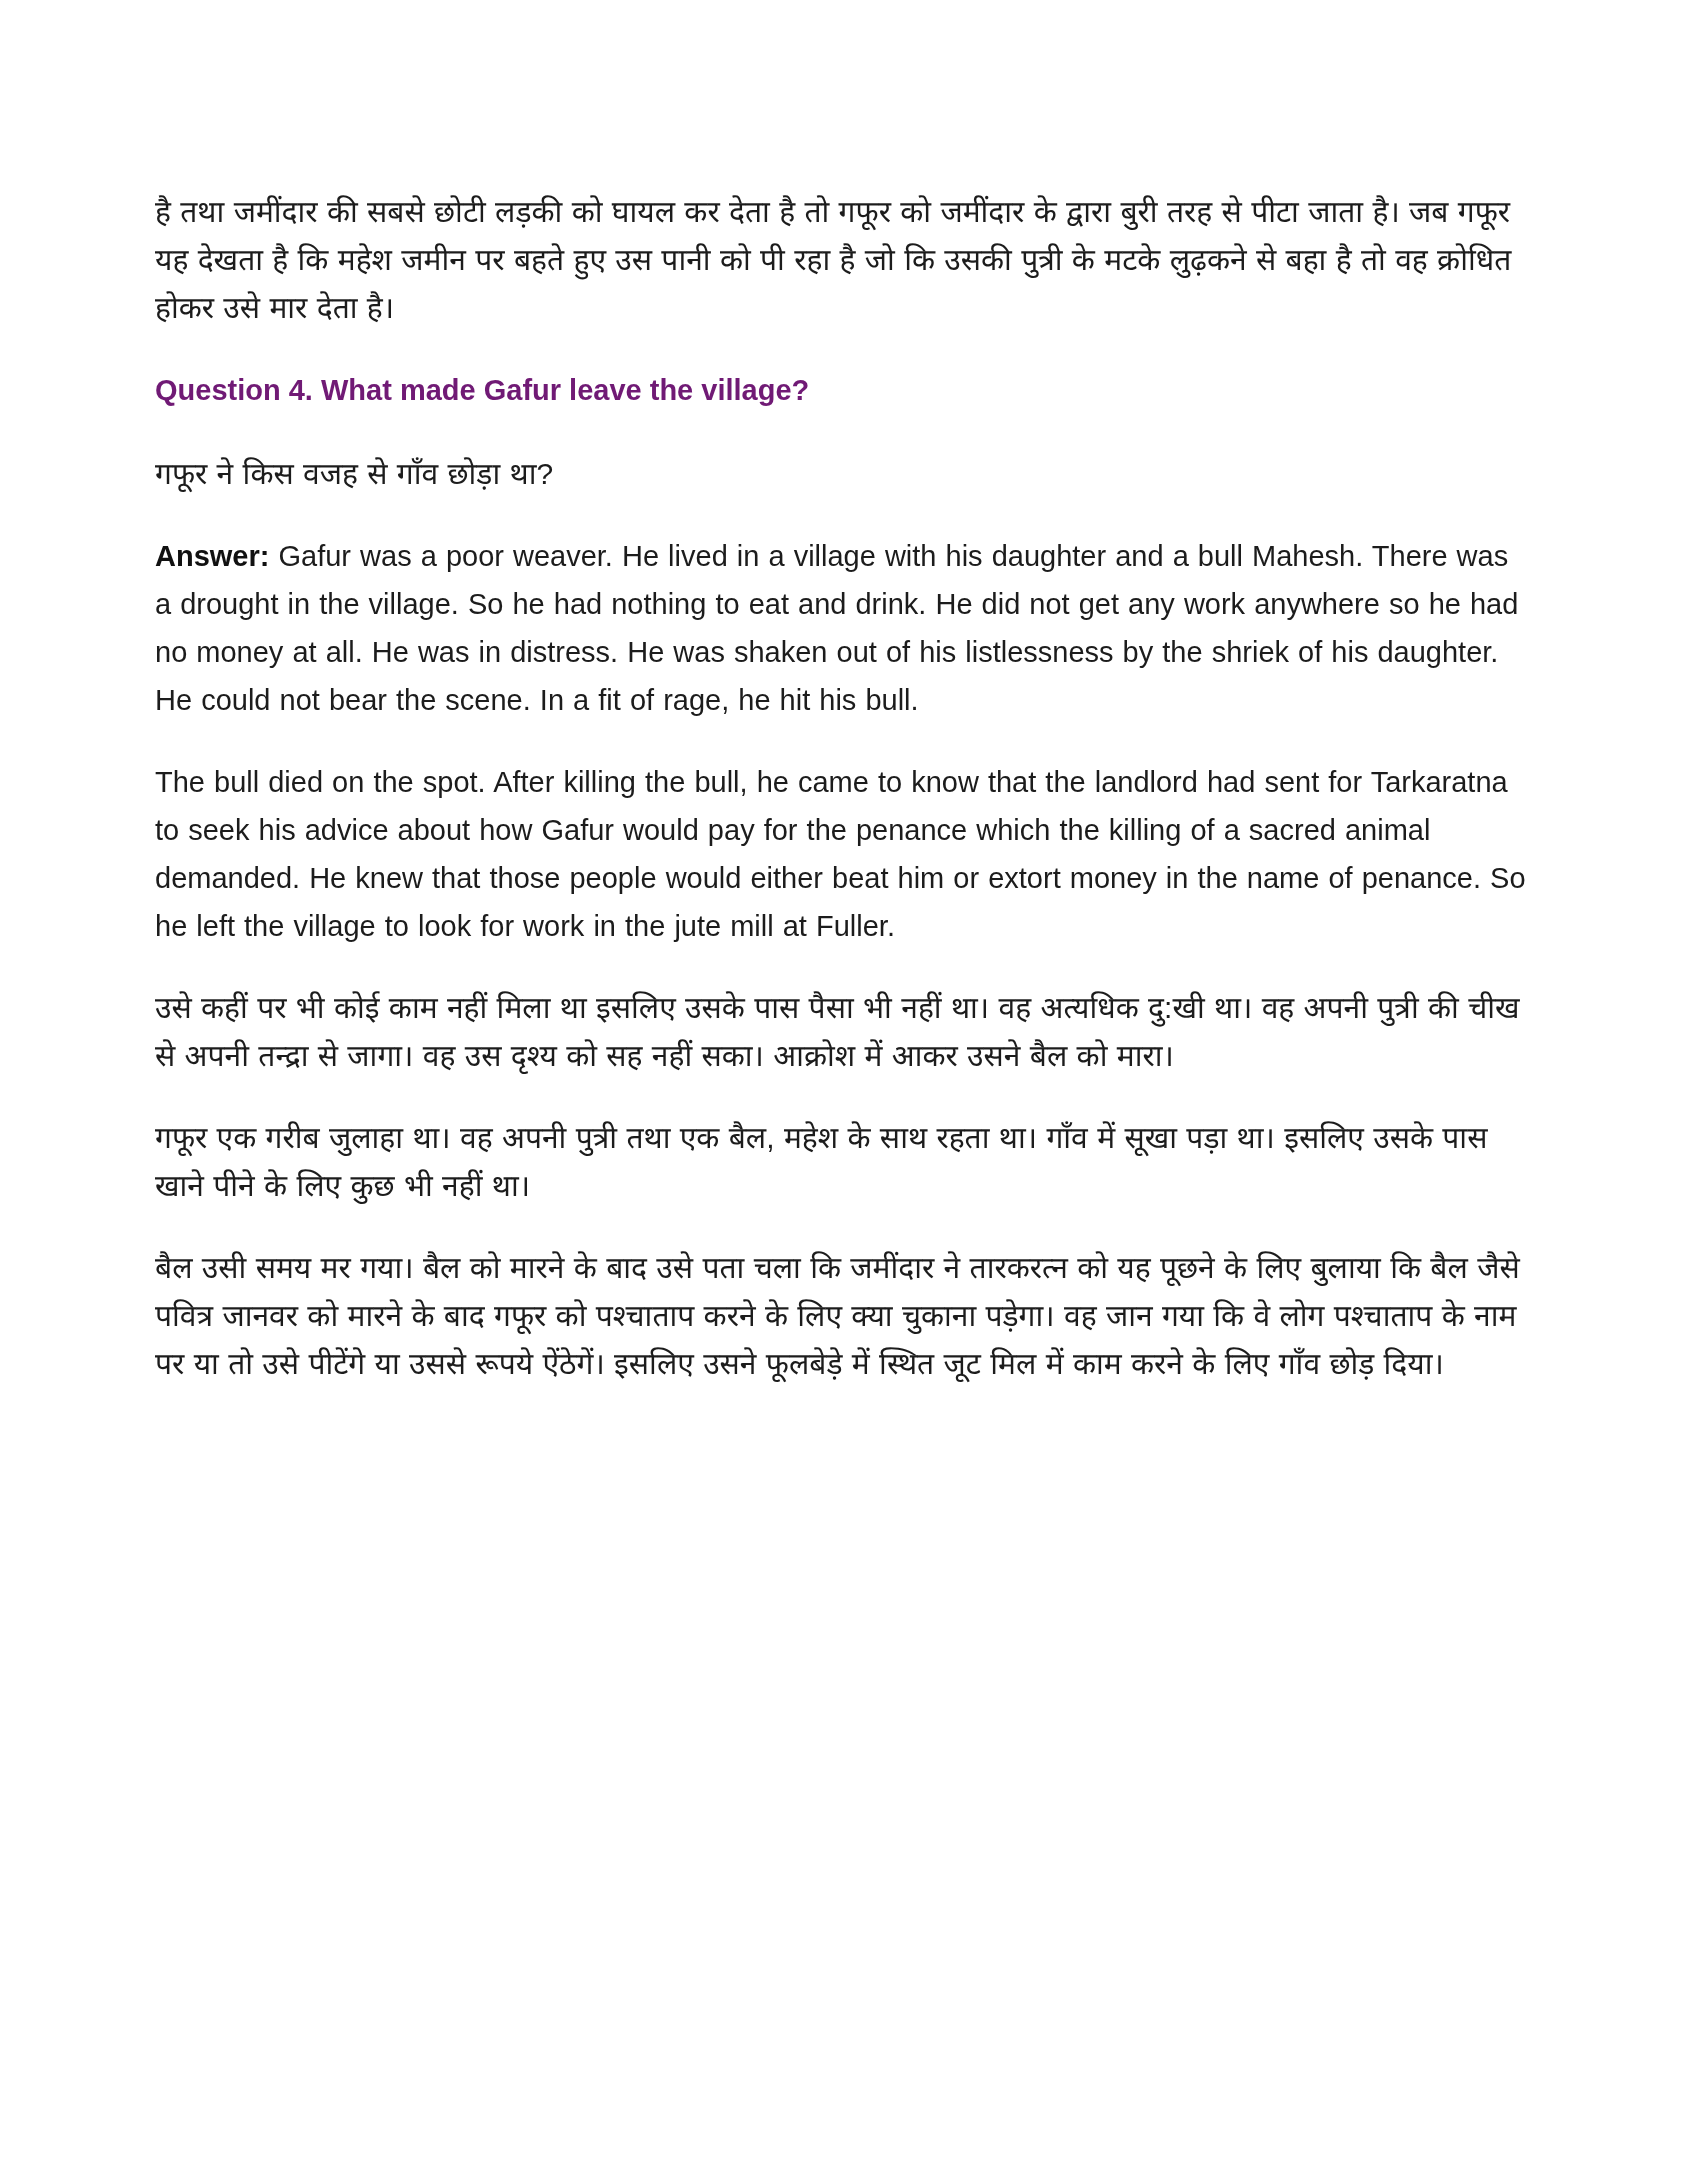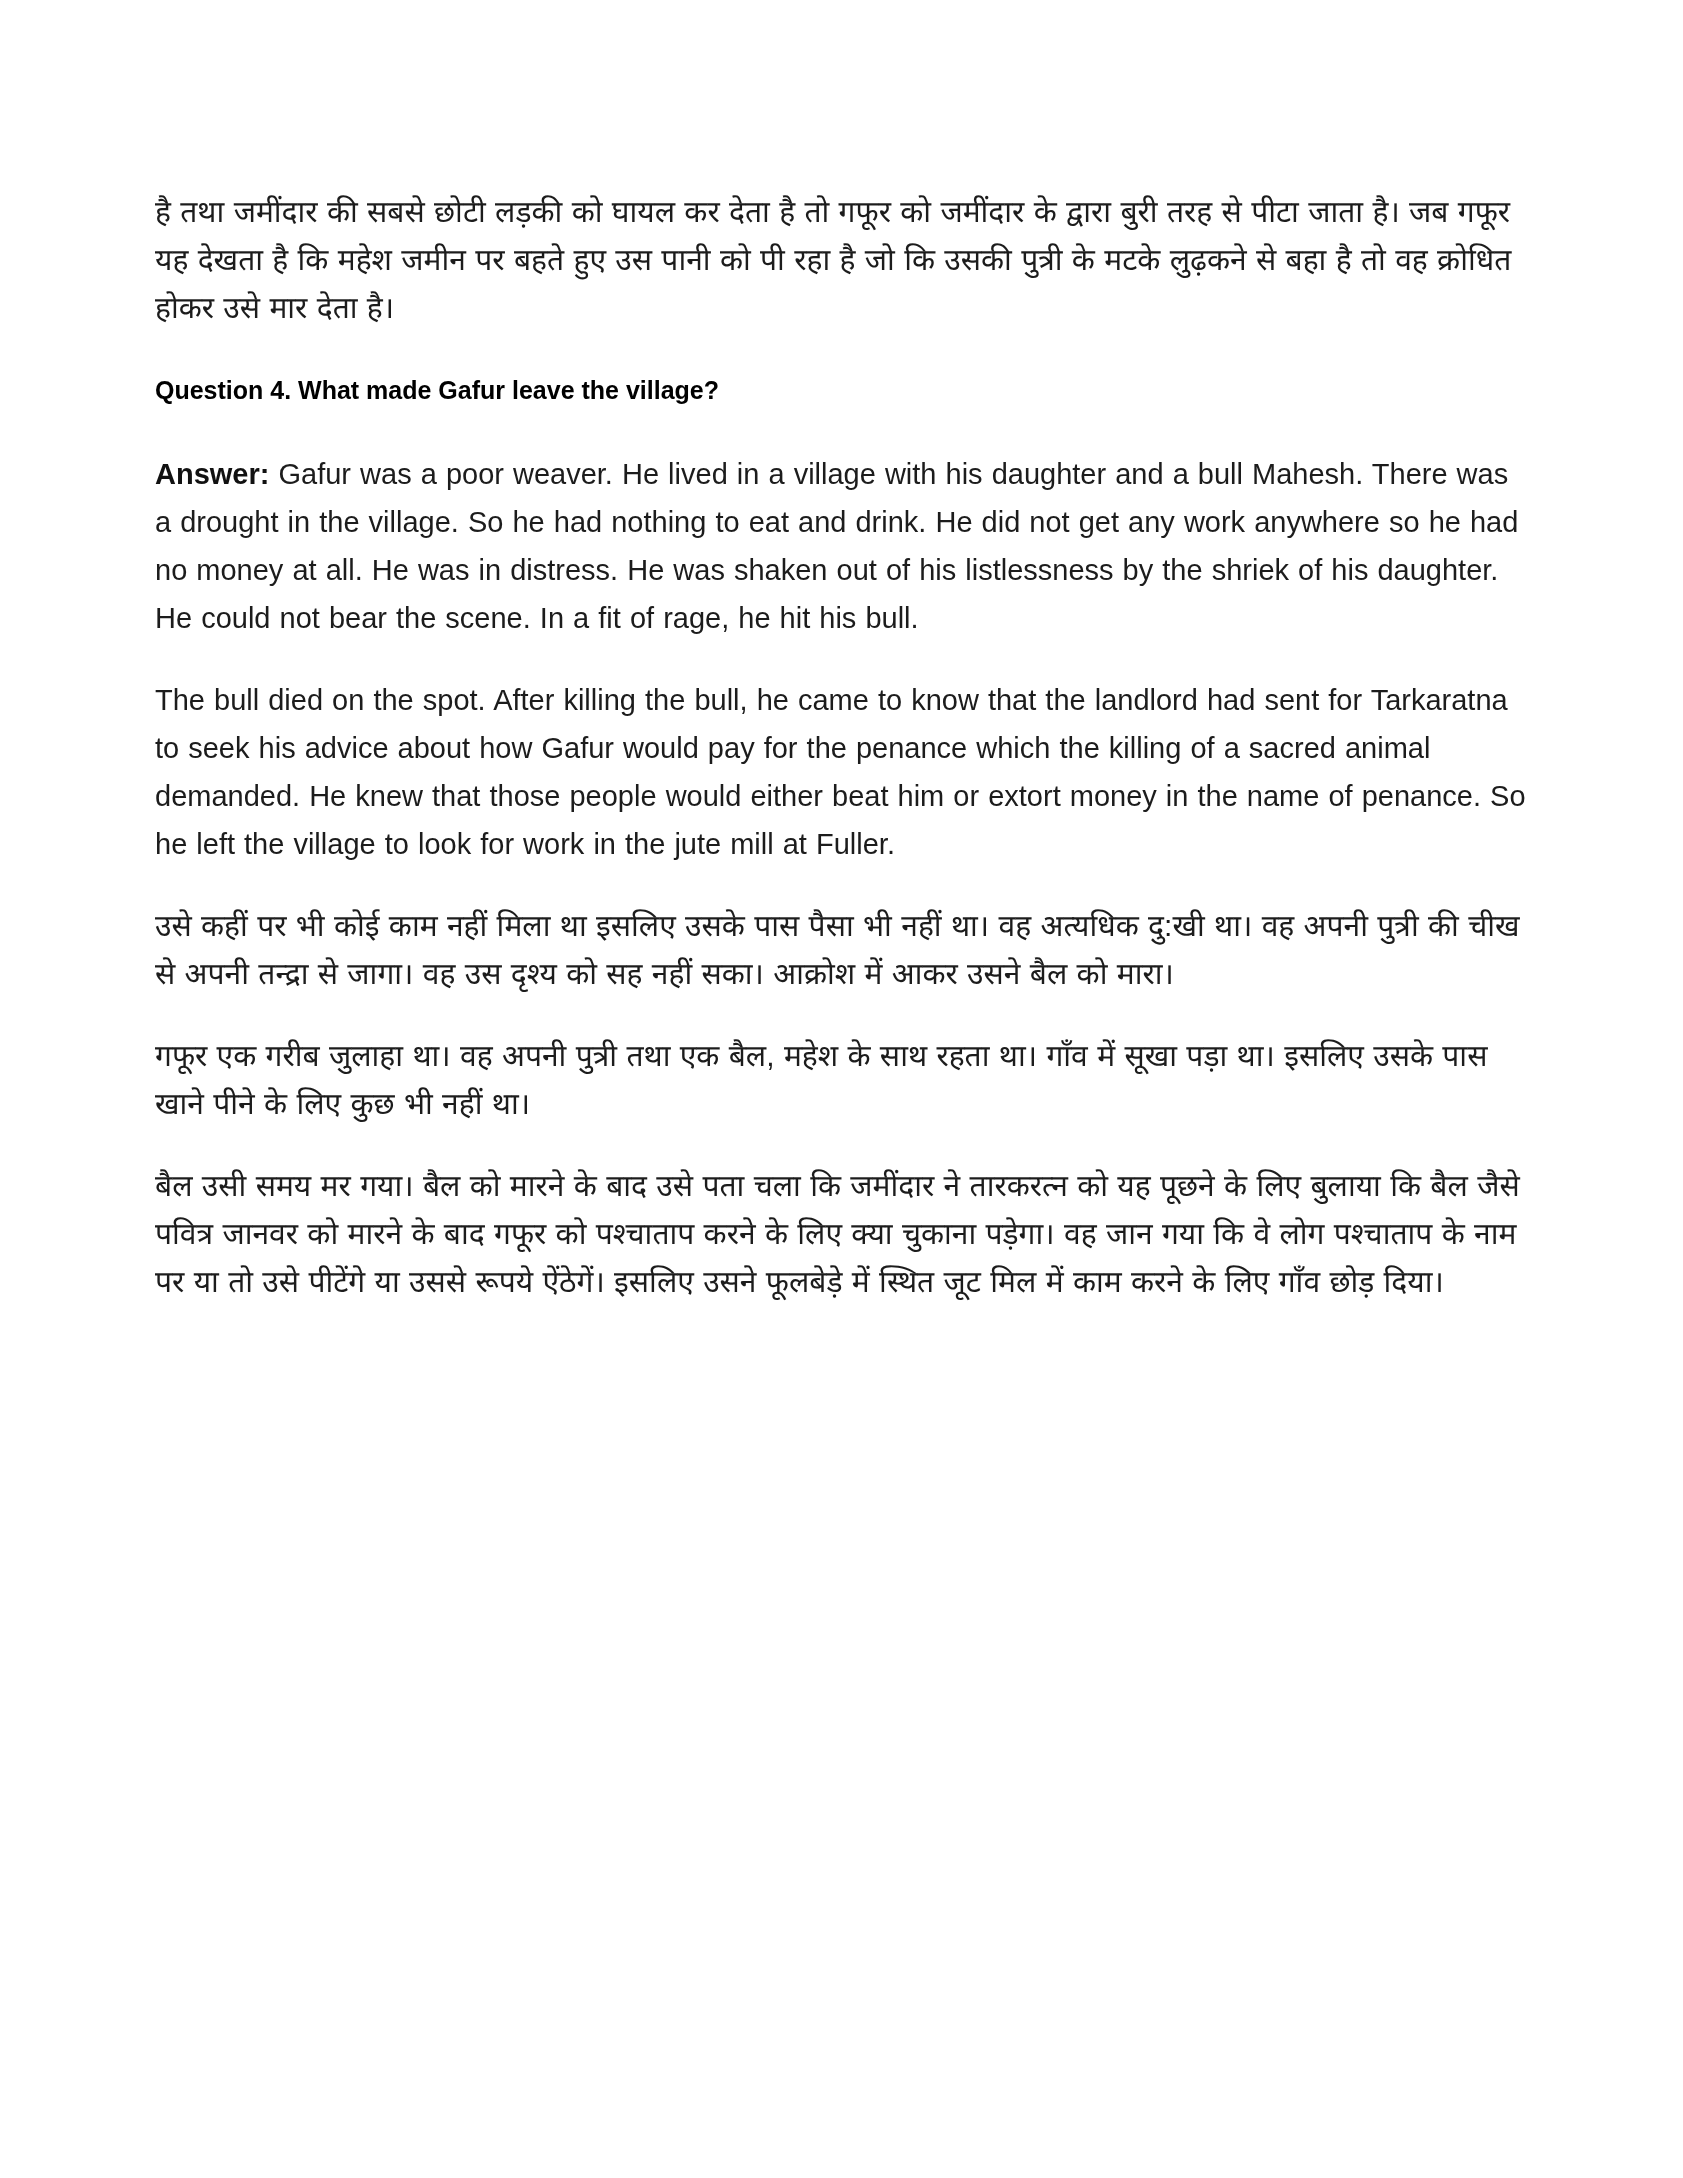--- a/index.html
+++ b/index.html
@@ -23,40 +23,41 @@
     font-size: 29px;
     line-height: 48px;
     margin: 0 0 34px 0;
     max-width: 1416px;
     word-spacing: 1px;
   }
   .para.hindi {
     font-size: 30px;
   }
   .heading {
-    font-size: 25px;
+    font-size: 29px;
     line-height: 48px;
     font-weight: bold;
-    color: #000000;
+    color: #701a75;
     margin: 8px 0 36px 0;
   }
   .answer-label {
     font-weight: bold;
     color: #111111;
   }
 </style>
 </head>
 <body>
 
 <div class="page">
 
   <p class="para hindi">है तथा जमींदार की सबसे छोटी लड़की को घायल कर देता है तो गफूर को जमींदार के द्वारा बुरी तरह से पीटा जाता है। जब गफूर यह देखता है कि महेश जमीन पर बहते हुए उस पानी को पी रहा है जो कि उसकी पुत्री के मटके लुढ़कने से बहा है तो वह क्रोधित होकर उसे मार देता है।</p>
 
   <h2 class="heading">Question 4. What made Gafur leave the village?</h2>
 
+  <p class="para hindi">गफूर ने किस वजह से गाँव छोड़ा था?</p>
 
   <p class="para"><span class="answer-label">Answer:</span> <span>Gafur was a poor weaver. He lived in a village with his daughter and a bull Mahesh. There was a drought in the village. So he had nothing to eat and drink. He did not get any work anywhere so he had no money at all. He was in distress. He was shaken out of his listlessness by the shriek of his daughter. He could not bear the scene. In a fit of rage, he hit his bull.</span></p>
 
   <p class="para">The bull died on the spot. After killing the bull, he came to know that the landlord had sent for Tarkaratna to seek his advice about how Gafur would pay for the penance which the killing of a sacred animal demanded. He knew that those people would either beat him or extort money in the name of penance. So he left the village to look for work in the jute mill at Fuller.</p>
 
   <p class="para hindi">उसे कहीं पर भी कोई काम नहीं मिला था इसलिए उसके पास पैसा भी नहीं था। वह अत्यधिक दु:खी था। वह अपनी पुत्री की चीख से अपनी तन्द्रा से जागा। वह उस दृश्य को सह नहीं सका। आक्रोश में आकर उसने बैल को मारा।</p>
 
   <p class="para hindi">गफूर एक गरीब जुलाहा था। वह अपनी पुत्री तथा एक बैल, महेश के साथ रहता था। गाँव में सूखा पड़ा था। इसलिए उसके पास खाने पीने के लिए कुछ भी नहीं था।</p>
 
   <p class="para hindi">बैल उसी समय मर गया। बैल को मारने के बाद उसे पता चला कि जमींदार ने तारकरत्न को यह पूछने के लिए बुलाया कि बैल जैसे पवित्र जानवर को मारने के बाद गफूर को पश्चाताप करने के लिए क्या चुकाना पड़ेगा। वह जान गया कि वे लोग पश्चाताप के नाम पर या तो उसे पीटेंगे या उससे रूपये ऐंठेगें। इसलिए उसने फूलबेड़े में स्थित जूट मिल में काम करने के लिए गाँव छोड़ दिया।</p>

